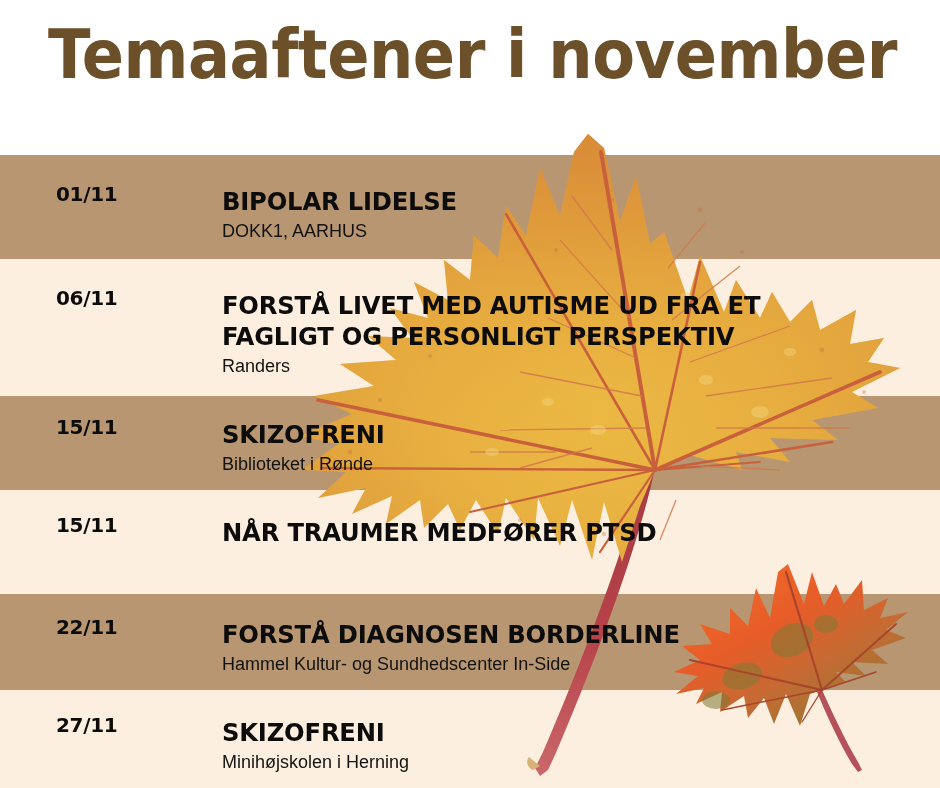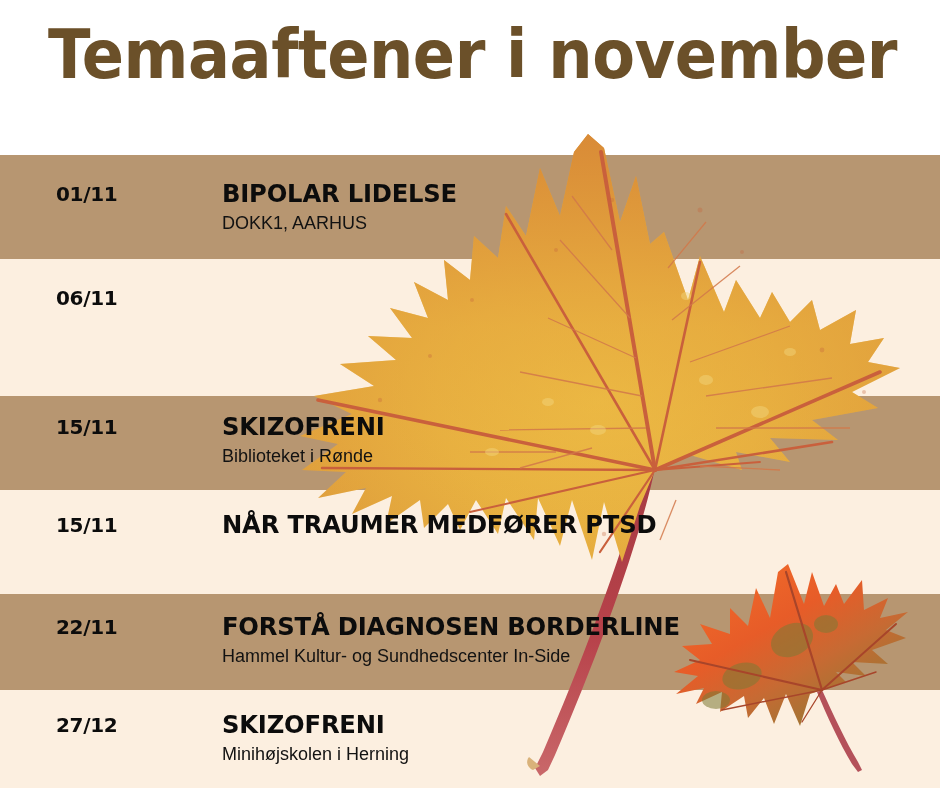--- a/index.html
+++ b/index.html
@@ -86,20 +86,21 @@
     font-weight: bold;
     font-size: 20px;
     letter-spacing: -0.3px;
     color: #0c0c0c;
     white-space: nowrap;
   }
   .row-body {
     position: absolute;
     left: 222px;
     right: 0;
+    margin-top: 8px;
   }
   .row-title {
     font-family: "DejaVu Sans", sans-serif;
     font-weight: bold;
     font-size: 25px;
     line-height: 1.24;
     letter-spacing: -0.2px;
     color: #0c0c0c;
     transform: scaleX(0.97);
     transform-origin: left top;
@@ -301,20 +302,25 @@
     <div class="row" style="top:0px; height:104px;">
       <div class="row-date" style="top:27px;">01/11</div>
       <div class="row-body" style="top:23px;">
         <div class="row-title">BIPOLAR LIDELSE</div>
         <div class="row-venue">DOKK1, AARHUS</div>
       </div>
     </div>
 
     <div class="row" style="top:104px; height:137px;">
       <div class="row-date" style="top:27px;">06/11</div>
+      <div class="row-body" style="top:23px;">
+        <div class="row-title">FORSTÅ LIVET MED AUTISME UD FRA ET
+FAGLIGT OG PERSONLIGT PERSPEKTIV</div>
+        <div class="row-venue">Randers</div>
+      </div>
     </div>
 
     <div class="row" style="top:241px; height:94px;">
       <div class="row-date" style="top:19px;">15/11</div>
       <div class="row-body" style="top:15px;">
         <div class="row-title">SKIZOFRENI</div>
         <div class="row-venue">Biblioteket i Rønde</div>
       </div>
     </div>
 
@@ -327,21 +333,21 @@
 
     <div class="row" style="top:439px; height:96px;">
       <div class="row-date" style="top:21px;">22/11</div>
       <div class="row-body" style="top:17px;">
         <div class="row-title">FORSTÅ DIAGNOSEN BORDERLINE</div>
         <div class="row-venue">Hammel Kultur- og Sundhedscenter In-Side</div>
       </div>
     </div>
 
     <div class="row" style="top:535px; height:98px;">
-      <div class="row-date" style="top:23px;">27/12</div>
+      <div class="row-date" style="top:23px;">27/11</div>
       <div class="row-body" style="top:19px;">
         <div class="row-title">SKIZOFRENI</div>
         <div class="row-venue">Minihøjskolen i Herning</div>
       </div>
     </div>
 
   </div>
 </div>
 
 </body></html>

